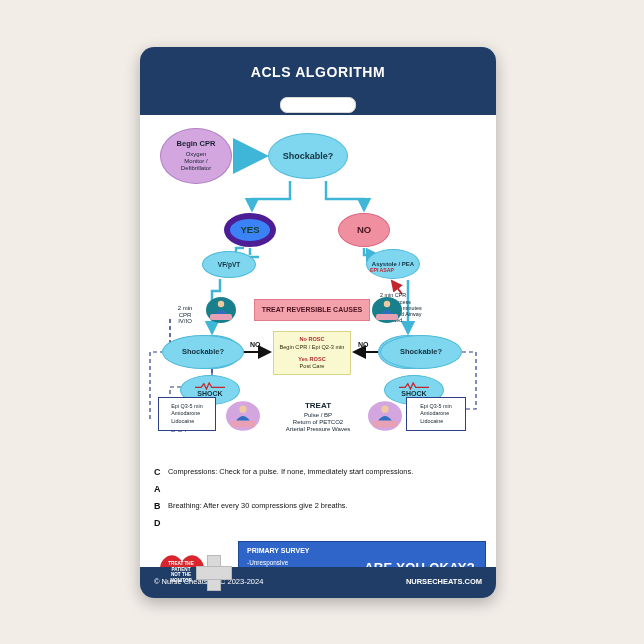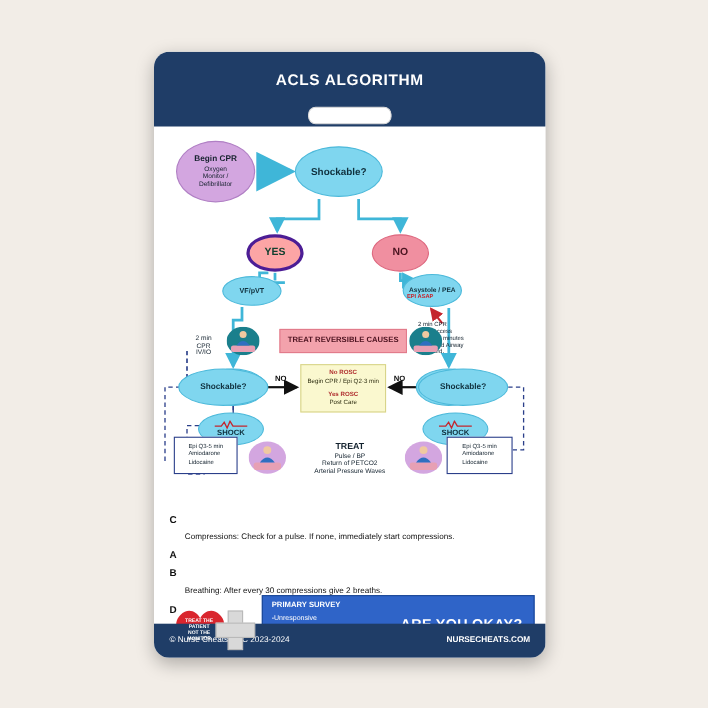--- a/index.html
+++ b/index.html
@@ -109,22 +109,22 @@
 
   .n-shockable-top {
     left: 128px; top: 14px; width: 80px; height: 46px;
     background: #7fd6ef;
     border: 1px solid #4cb9da;
     font-size: 9px; font-weight: bold;
     color: #10303d;
   }
   .n-yes {
     left: 84px; top: 94px; width: 52px; height: 34px;
-    background: #fca5a5;
-    border: 3px solid #4c1d95;
+    background: #3b82f6;
+    border: 6px solid #4c1d95;
     font-size: 9.5px; font-weight: bold;
     color: #12402f;
   }
   .n-no {
     left: 198px; top: 94px; width: 52px; height: 34px;
     background: #f08fa0;
     border: 1px solid #dd677e;
     font-size: 9.5px; font-weight: bold;
     color: #4a1420;
   }
@@ -236,21 +236,21 @@
     display: flex;
     align-items: flex-start;
     margin-bottom: 7px;
   }
   .cabd-letter {
     width: 14px;
     font-weight: bold;
     font-size: 9px;
     flex: 0 0 14px;
   }
-  .cabd-text { flex: 1; line-height: 1.25; margin-top: 16px; }
+  .cabd-text { flex: 1; line-height: 1.25; }
 
   
   .bottom {
     position: absolute;
     left: 12px;
     top: 490px;
     width: 332px;
     height: 62px;
   }
   .heart-wrap {

